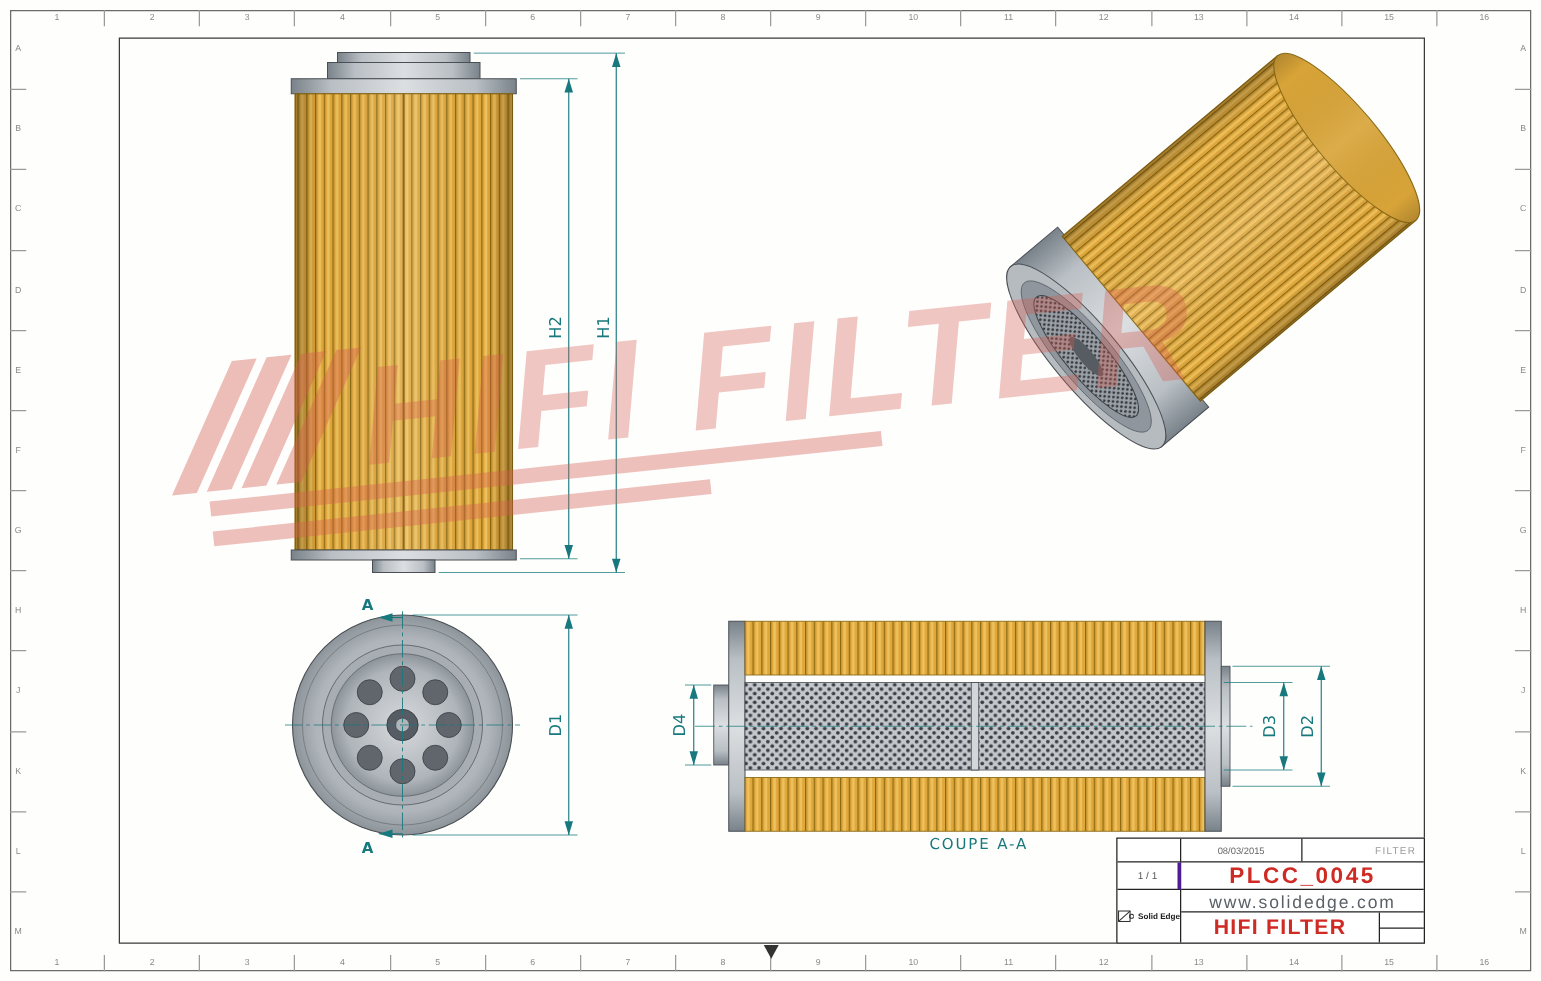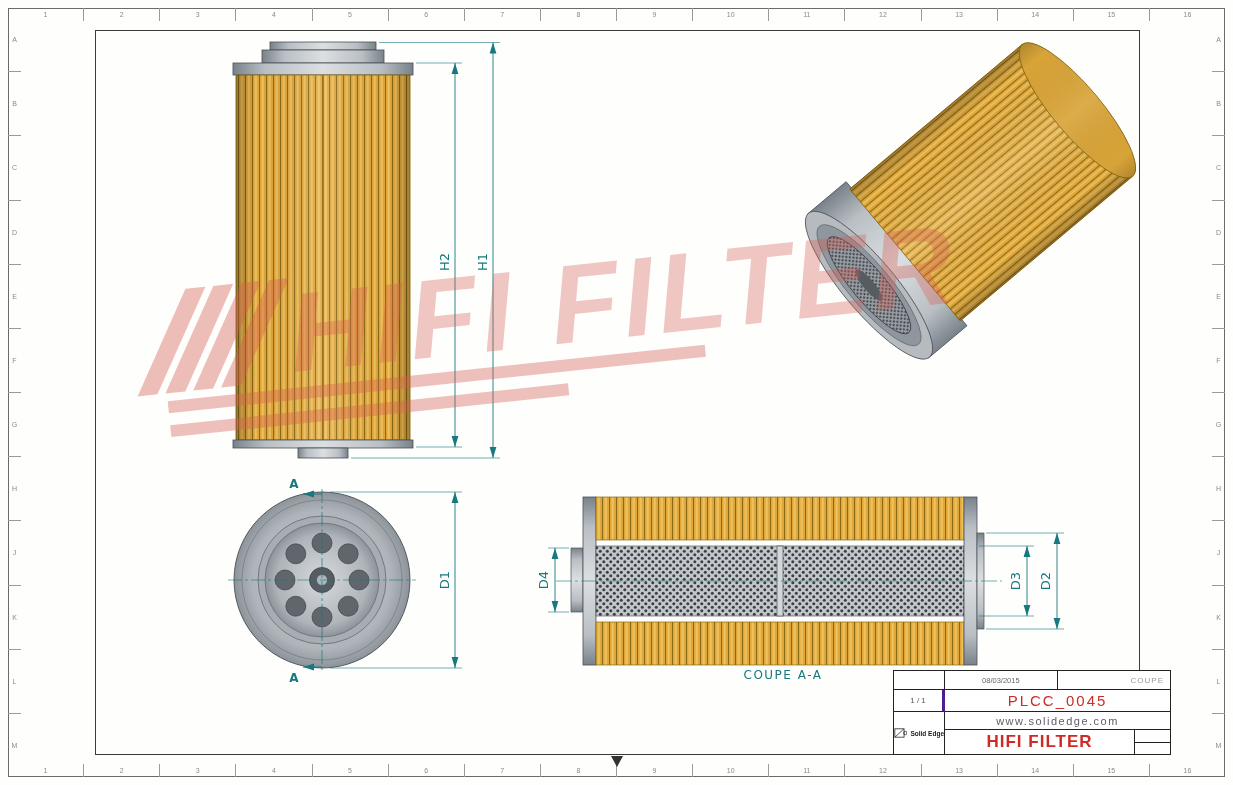--- a/index.html
+++ b/index.html
@@ -22,32 +22,32 @@
 .section-title-text{fill:#17787d;font-size:12px;letter-spacing:1.5px;font-family:"DejaVu Sans",sans-serif}
 
 .watermark{position:absolute;left:158px;top:230px;width:1000px;height:235px;
   transform:rotate(-6deg);transform-origin:0 50%;pointer-events:none;z-index:5}
 .wm-text{position:absolute;left:132px;top:0;height:100%;display:flex;align-items:center;
   font-size:112px;font-weight:800;font-style:italic;letter-spacing:4px;white-space:nowrap;
   color:rgba(213,92,80,0.34)}
 .wm-slash{position:absolute;width:20px;height:102px;top:62px;background:rgba(213,92,80,0.40);transform:skewX(-30deg)}
 .wm-bar{position:absolute;height:12px;background:rgba(213,92,80,0.38)}
 
-.titleblock{position:absolute;left:893px;top:670px;width:278px;height:85px;border:1.4px solid #222;
+.titleblock{position:absolute;left:893px;top:670px;width:247px;height:85px;border:1.4px solid #222;
   background:#fff;display:grid;grid-template-columns:51px 1fr;grid-template-rows:19px 22px 18px 1fr;z-index:6}
 .tb-cell{display:flex;align-items:center;justify-content:center;overflow:hidden}
 .tb-c1r1{border-right:1px solid #222;border-bottom:1px solid #222}
 .tb-r1{border-bottom:1px solid #222;display:flex}
 .tb-date{flex:1.05;border-right:1px solid #222;font-size:7.5px;color:#666;display:flex;align-items:center;justify-content:center}
 .tb-author{flex:1;font-size:8px;color:#9a9a9a;display:flex;align-items:center;justify-content:flex-end;padding-right:6px;letter-spacing:1px}
 .tb-scale{border-right:3px solid #4c1d95;border-bottom:1px solid #222;font-size:8px;color:#555}
-.tb-part{border-bottom:1px solid #222;color:#cf2b24;font-size:15px;font-weight:400;letter-spacing:2px}
+.tb-part{border-bottom:1px solid #222;color:#cf2b24;font-size:18px;font-weight:700;letter-spacing:2px}
 .tb-logo{grid-row:3/5;border-right:1px solid #222;display:flex;align-items:center;justify-content:center;gap:3px;flex-direction:row}
 .tb-logo-text{font-size:6.5px;font-weight:bold;color:#1c1c1c;white-space:nowrap}
-.tb-web{border-bottom:1px solid #222;font-size:11px;color:#5a6066;letter-spacing:1.5px}
+.tb-web{border-bottom:1px solid #222;font-size:14px;color:#5a6066;letter-spacing:1.5px}
 .tb-r4{display:flex;align-items:stretch}
 .tb-brand{flex:1;display:flex;align-items:center;justify-content:center;color:#cf2b24;font-size:17px;font-weight:800;letter-spacing:1px}
 .tb-side{width:36px;border-left:1px solid #222;display:flex;flex-direction:column}
 .tb-side div{flex:1}
 .tb-side div:first-child{border-bottom:1px solid #222}
 </style>
 </head>
 <body>
 
 <div class="sheet">
@@ -297,21 +297,21 @@
     <div class="wm-slash" style="left:88px"></div>
     <div class="wm-bar" style="left:4px;top:172px;width:540px"></div>
     <div class="wm-bar" style="left:4px;top:196px;width:400px"></div>
     <div class="wm-text">HIFI FILTER</div>
   </div>
 
   <div class="titleblock">
     <div class="tb-cell tb-c1r1"></div>
     <div class="tb-r1">
       <div class="tb-date">08/03/2015</div>
-      <div class="tb-author">COUPE</div>
+      <div class="tb-author">FILTER</div>
     </div>
     <div class="tb-cell tb-scale">1 / 1</div>
     <div class="tb-cell tb-part">PLCC_0045</div>
     <div class="tb-logo">
       <svg width="16" height="14" viewBox="0 0 16 14">
         <rect x="1" y="2" width="11" height="10" fill="none" stroke="#333" stroke-width="1"></rect>
         <line x1="1" y1="12" x2="12" y2="2" stroke="#333" stroke-width="1"></line>
         <circle cx="13.5" cy="7" r="2" fill="none" stroke="#333" stroke-width="1"></circle>
       </svg>
       <span class="tb-logo-text">Solid Edge</span>

